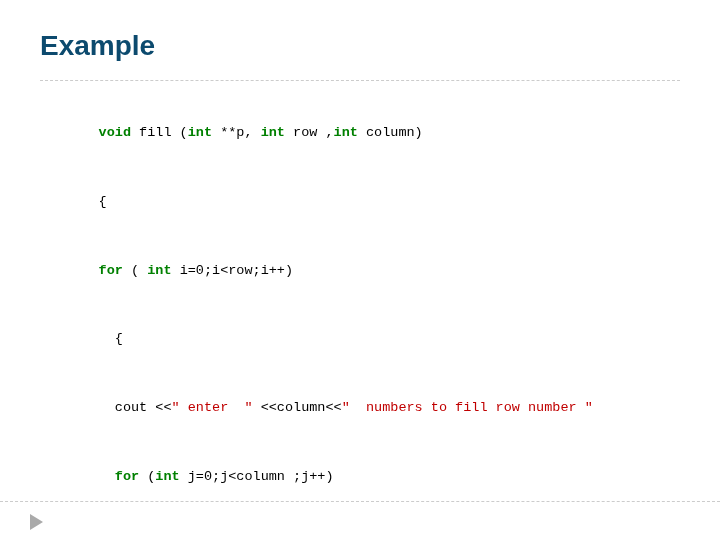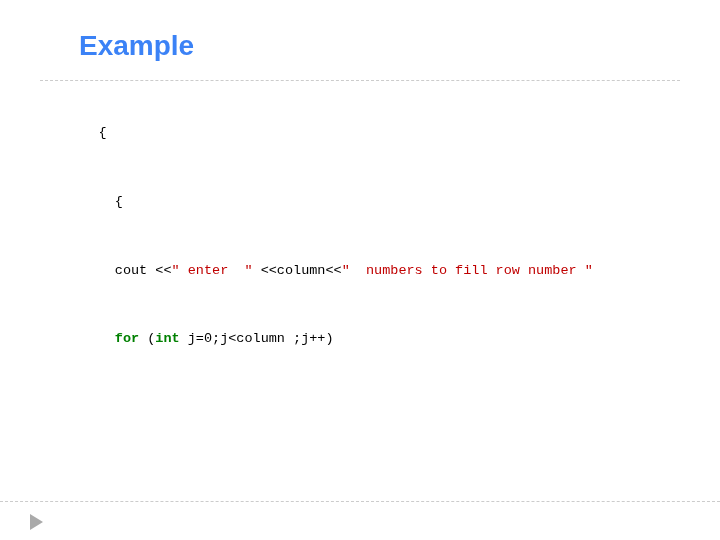--- a/index.html
+++ b/index.html
@@ -16,23 +16,22 @@
       width: 720px;
       height: 540px;
       background: #ffffff;
       position: relative;
       padding: 30px 40px 40px 40px;
     }
 
     .slide-title {
       font-size: 28px;
       font-weight: bold;
-      color: #3b82f6;
+      color: #0c4a6e;
       margin-bottom: 18px;
-      margin-left: 39px;
     }
 
     .top-divider {
       border: none;
       border-top: 1.5px dashed #cccccc;
       margin-bottom: 18px;
     }
 
     .code-block {
       font-family: 'Courier New', Courier, monospace;
@@ -75,25 +74,31 @@
 <body>
 
 <div class="slide-container">
 
   <div class="slide-title">Example</div>
 
   <hr class="top-divider">
 
   <div class="code-block">
 
+    <span class="code-line">
+      <span class="kw">void</span><span class="normal"> fill (</span><span class="kw">int</span><span class="normal"> **p, </span><span class="kw">int</span><span class="normal"> row ,</span><span class="kw">int</span><span class="normal"> column)</span>
+    </span>
 
     <span class="code-line">
       <span class="normal">{</span>
     </span>
 
+    <span class="code-line">
+      <span class="kw">for</span><span class="normal"> ( </span><span class="kw">int</span><span class="normal"> i=0;i&lt;row;i++)</span>
+    </span>
 
     <span class="code-line">
       <span class="normal">  {</span>
     </span>
 
     <span class="code-line">
       <span class="normal">  cout &lt;&lt;</span><span class="str">" enter  "</span><span class="normal"> &lt;&lt;column&lt;&lt;</span><span class="str">"  numbers to fill row number "</span>
     </span>
 
 

